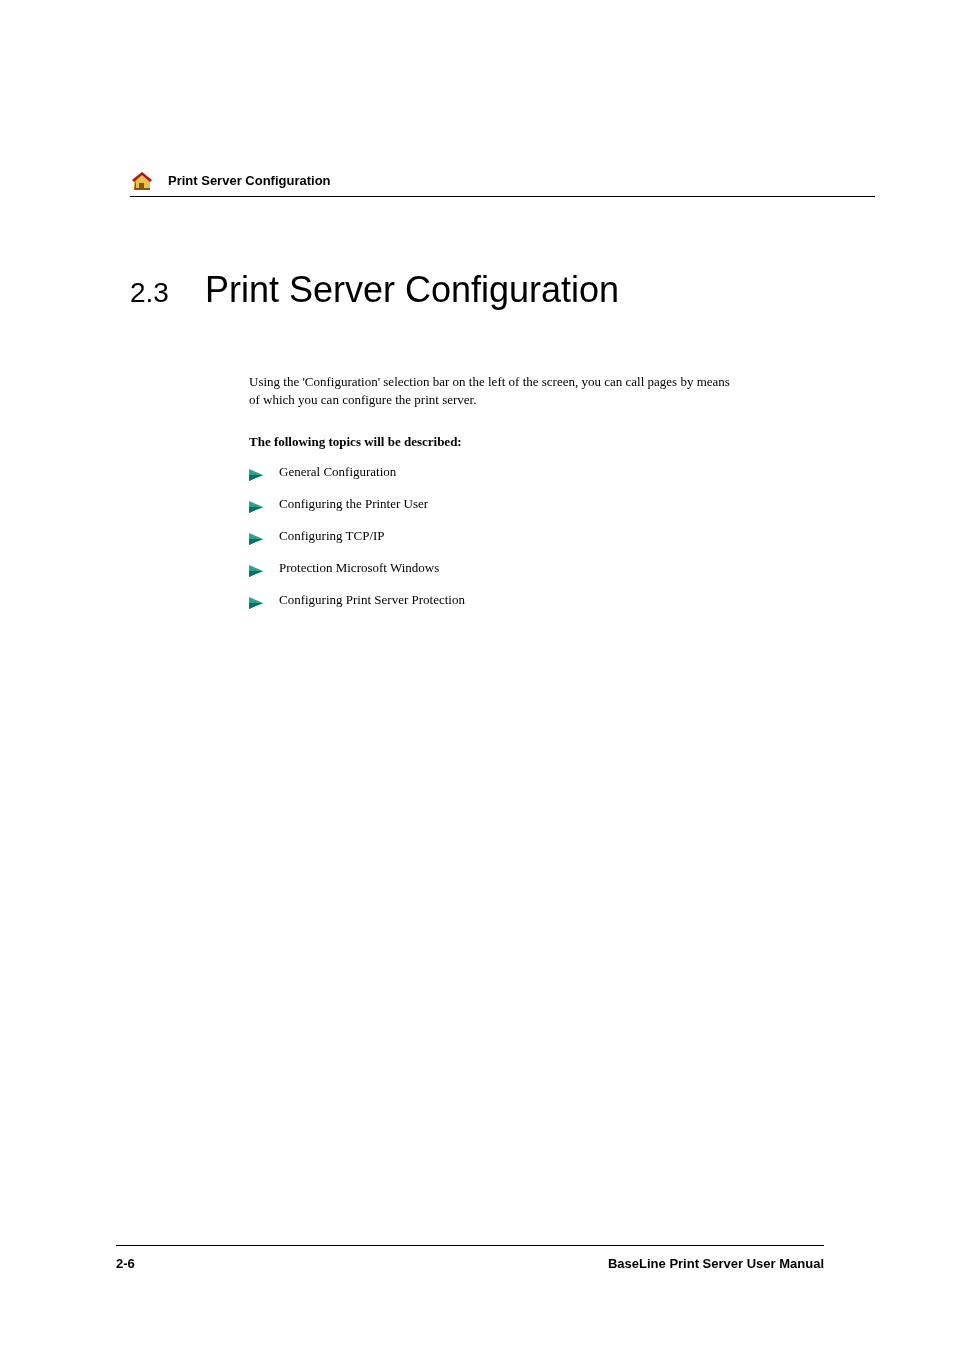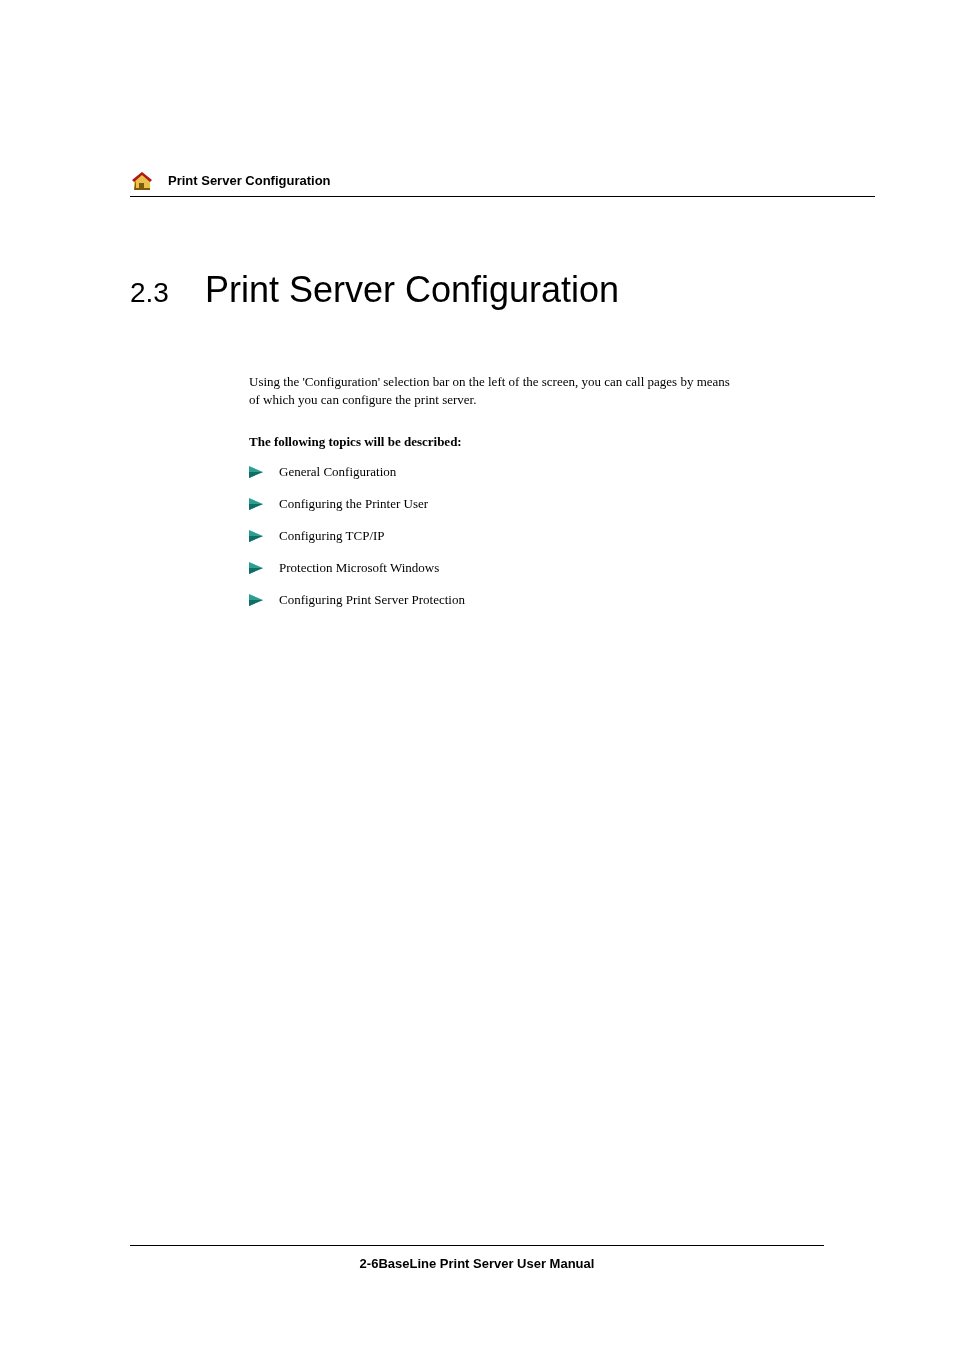--- a/index.html
+++ b/index.html
@@ -65,38 +65,38 @@
     line-height: 1.38;
   }
   .para {
     margin-bottom: 24px;
   }
   .list {
     margin-top: 4px;
   }
   .list-row {
     display: flex;
-    align-items: center;
+    align-items: flex-end;
     margin-bottom: 14px;
   }
   .arrow-icon {
     width: 14px;
     height: 12px;
     margin-right: 16px;
     flex-shrink: 0;
   }
   .footer {
     position: absolute;
-    left: 130px;
+    left: 116px;
     right: 130px;
     bottom: 80px;
     border-top: 1.5px solid #000;
     padding-top: 10px;
     display: flex;
-    justify-content: center;
+    justify-content: space-between;
     font-family: Arial, Helvetica, sans-serif;
     font-weight: bold;
     font-size: 13px;
   }
 </style>
 </head>
 <body>
 
 <div class="page">
   <div class="header-row">

